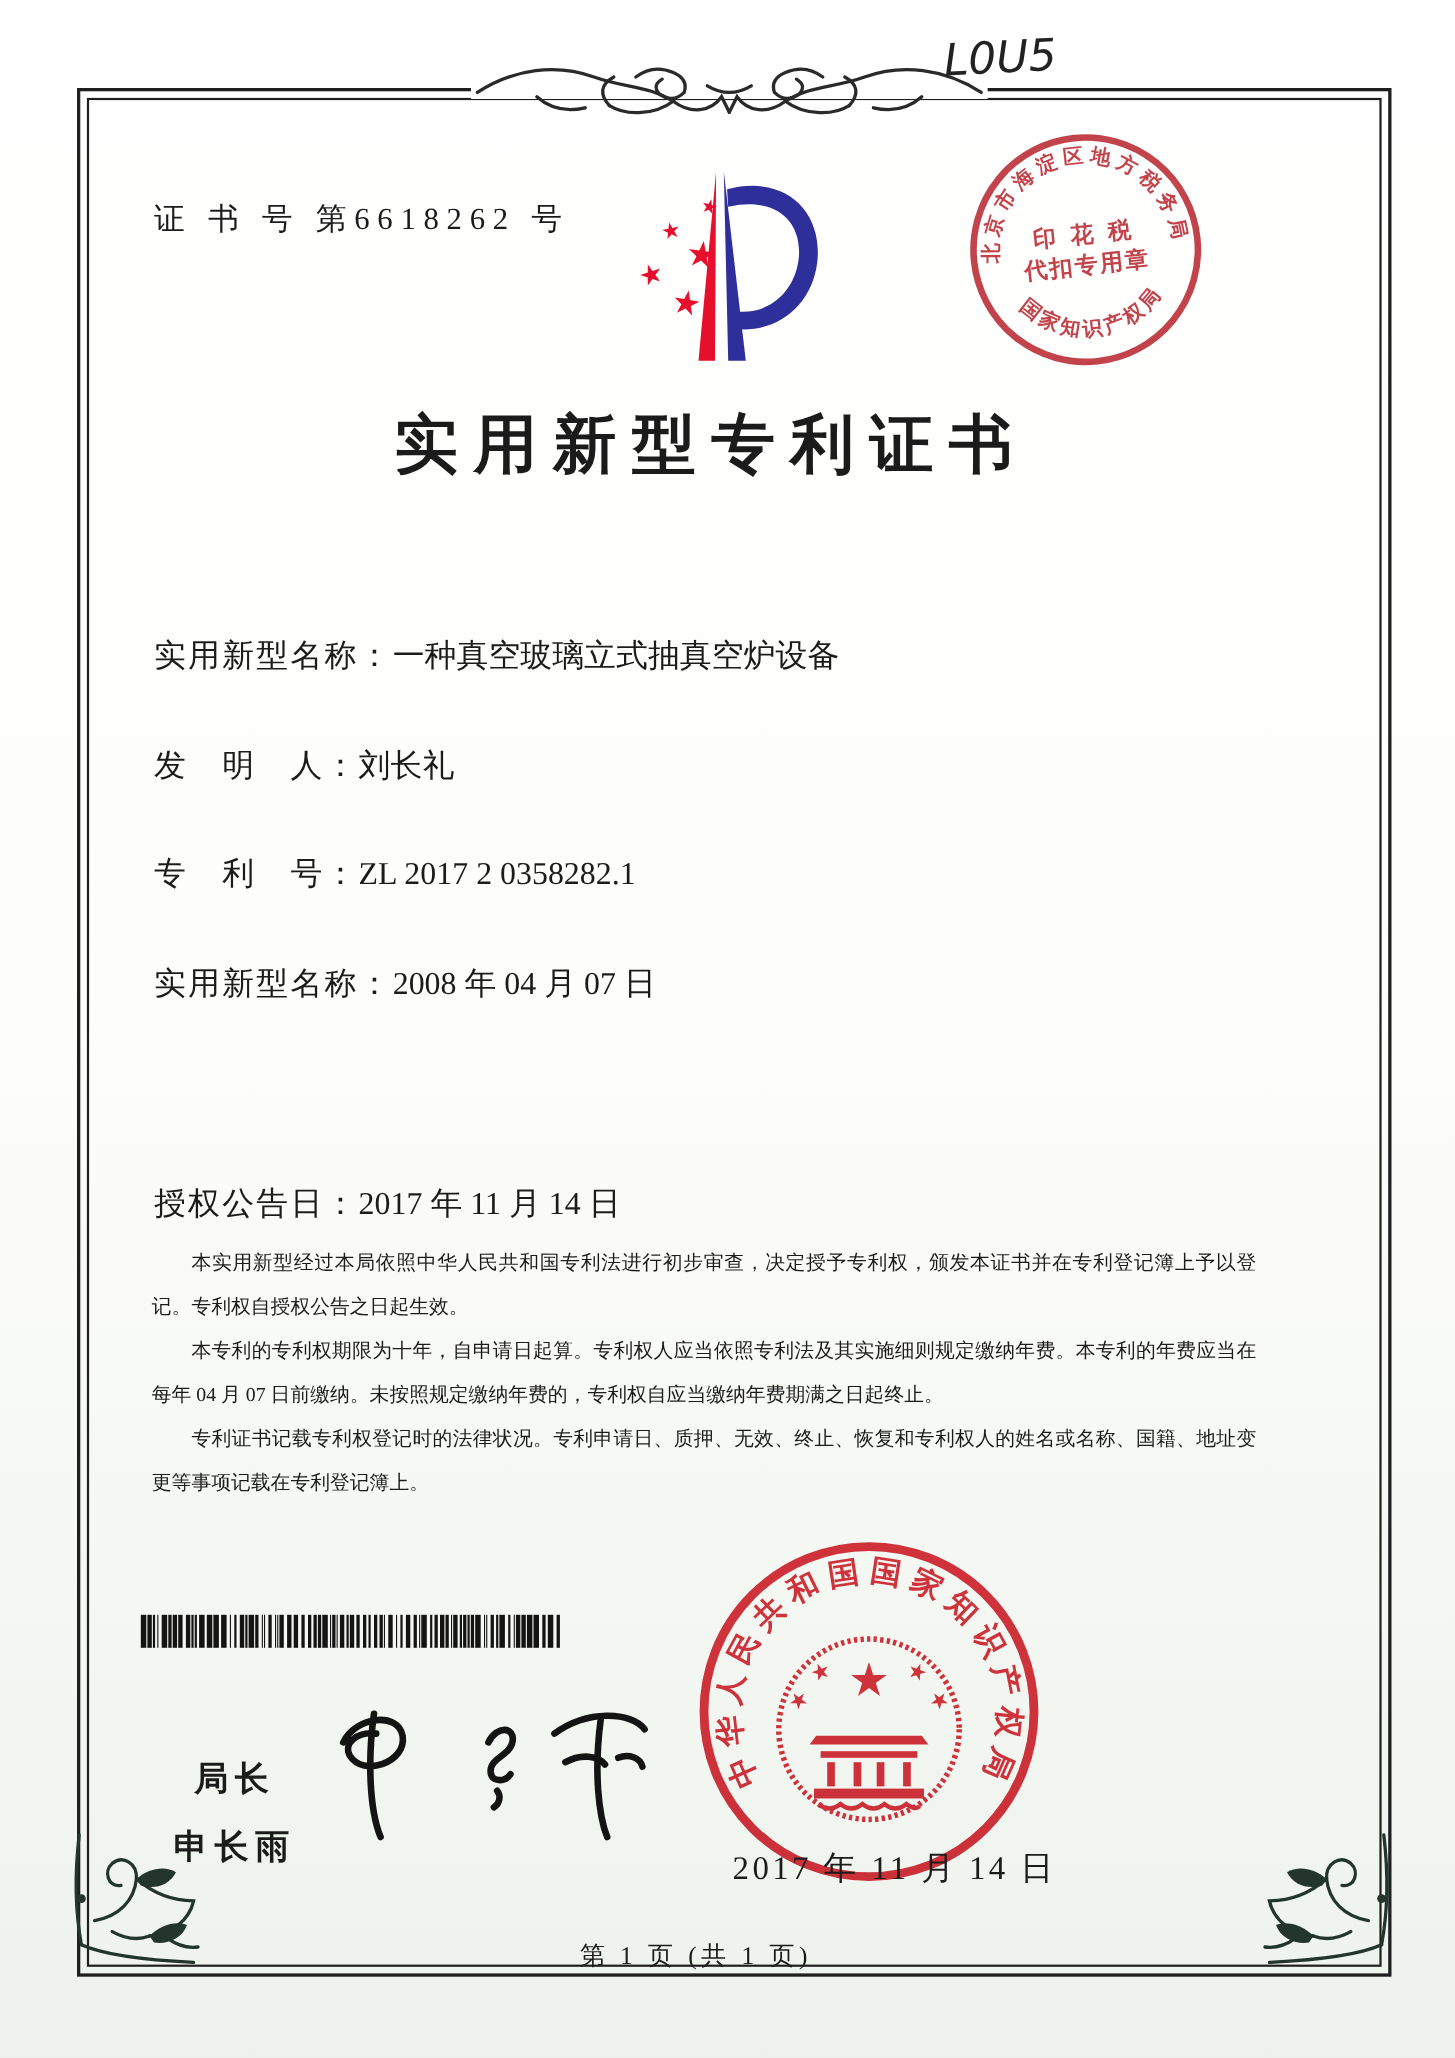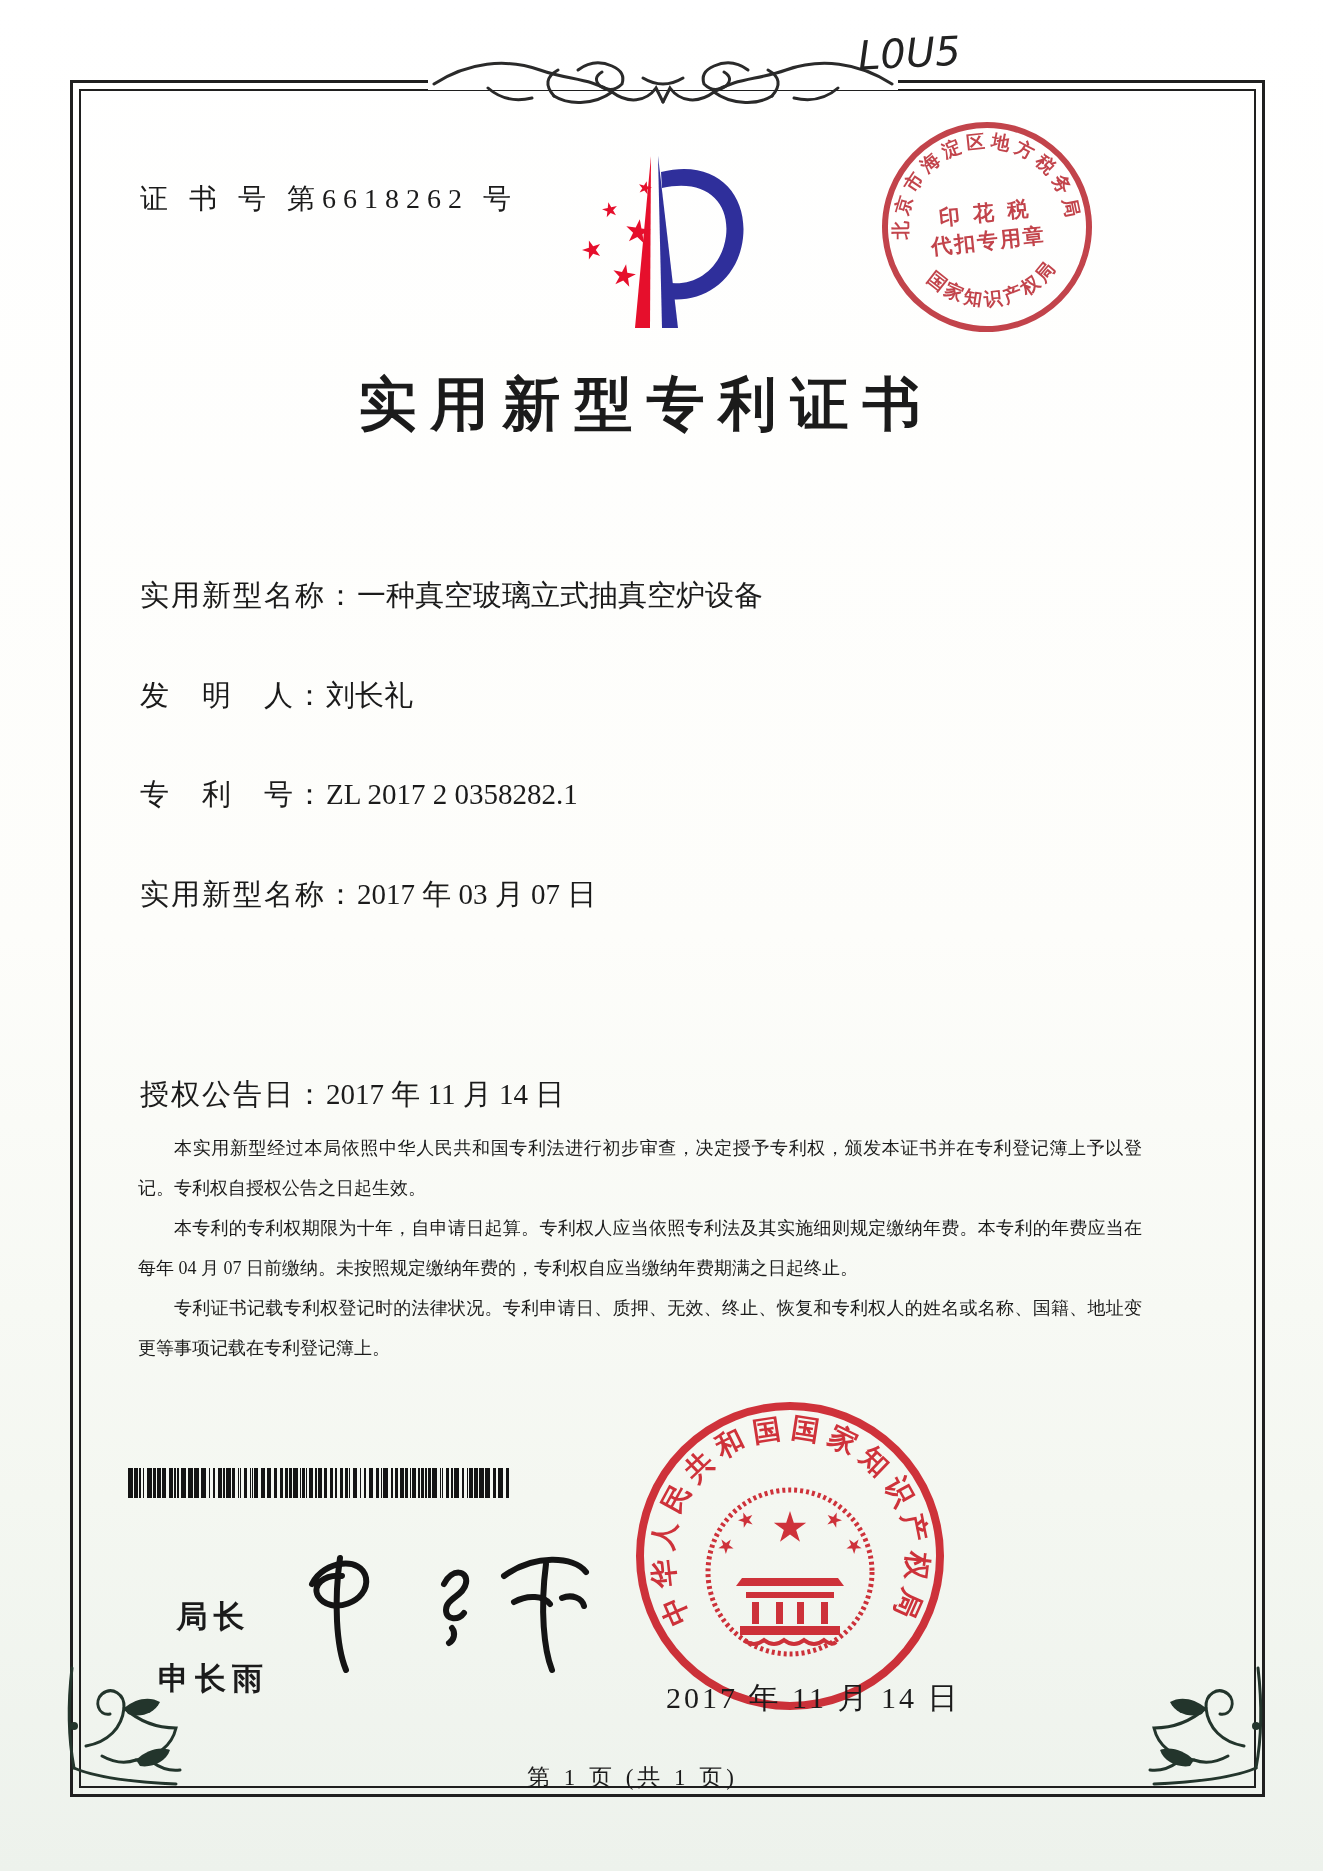--- a/index.html
+++ b/index.html
@@ -128,21 +128,21 @@
     </text>
     <text x="111" y="104" font-size="21" font-weight="bold" fill="#bf3a42" text-anchor="middle" letter-spacing="4">印 花 税</text>
     <text x="111" y="132" font-size="21" font-weight="bold" fill="#bf3a42" text-anchor="middle" letter-spacing="2">代扣专用章</text>
   </svg>
 
   <div class="doc-title">实用新型专利证书</div>
 
   <div class="field f1"><span class="lbl">发　明　人：</span><span>刘长礼</span></div>
   <div class="field f0"><span class="lbl">实用新型名称：</span><span>一种真空玻璃立式抽真空炉设备</span></div>
   <div class="field f2"><span class="lbl">专　利　号：</span><span>ZL 2017 2 0358282.1</span></div>
-  <div class="field f3"><span class="lbl">实用新型名称：</span><span>2017 年 03 月 07 日</span></div>
+  <div class="field f3"><span class="lbl">实用新型名称：</span><span>2008 年 04 月 07 日</span></div>
   <div class="field f5"><span class="lbl">授权公告日：</span><span>2017 年 11 月 14 日</span></div>
 
   <div class="body-text">
     <p>本实用新型经过本局依照中华人民共和国专利法进行初步审查，决定授予专利权，颁发本证书并在专利登记簿上予以登记。专利权自授权公告之日起生效。</p>
     <p>本专利的专利权期限为十年，自申请日起算。专利权人应当依照专利法及其实施细则规定缴纳年费。本专利的年费应当在每年 04 月 07 日前缴纳。未按照规定缴纳年费的，专利权自应当缴纳年费期满之日起终止。</p>
     <p>专利证书记载专利权登记时的法律状况。专利申请日、质押、无效、终止、恢复和专利权人的姓名或名称、国籍、地址变更等事项记载在专利登记簿上。</p>
   </div>
 
   <div class="barcode"><span style="width: 5px; margin-right: 1px;"></span><span style="width: 4px; margin-right: 1px;"></span><span style="width: 2px; margin-right: 2px;"></span><span style="width: 1px; margin-right: 3px;"></span><span style="width: 5px; margin-right: 1px;"></span><span style="width: 3px; margin-right: 1px;"></span><span style="width: 4px; margin-right: 1px;"></span><span style="width: 4px; margin-right: 3px;"></span><span style="width: 4px; margin-right: 1px;"></span><span style="width: 2px; margin-right: 1px;"></span><span style="width: 2px; margin-right: 2px;"></span><span style="width: 5px; margin-right: 2px;"></span><span style="width: 5px; margin-right: 1px;"></span><span style="width: 5px; margin-right: 2px;"></span><span style="width: 5px; margin-right: 3px;"></span><span style="width: 1px; margin-right: 3px;"></span><span style="width: 2px; margin-right: 3px;"></span><span style="width: 4px; margin-right: 1px;"></span><span style="width: 2px; margin-right: 1px;"></span><span style="width: 5px; margin-right: 1px;"></span><span style="width: 3px; margin-right: 3px;"></span><span style="width: 1px; margin-right: 1px;"></span><span style="width: 1px; margin-right: 3px;"></span><span style="width: 3px; margin-right: 3px;"></span><span style="width: 1px; margin-right: 1px;"></span><span style="width: 1px; margin-right: 1px;"></span><span style="width: 4px; margin-right: 3px;"></span><span style="width: 4px; margin-right: 2px;"></span><span style="width: 4px; margin-right: 3px;"></span><span style="width: 3px; margin-right: 3px;"></span><span style="width: 3px; margin-right: 2px;"></span><span style="width: 3px; margin-right: 1px;"></span><span style="width: 3px; margin-right: 1px;"></span><span style="width: 5px; margin-right: 2px;"></span><span style="width: 1px; margin-right: 1px;"></span><span style="width: 3px; margin-right: 1px;"></span><span style="width: 1px; margin-right: 2px;"></span><span style="width: 4px; margin-right: 2px;"></span><span style="width: 2px; margin-right: 1px;"></span><span style="width: 4px; margin-right: 2px;"></span><span style="width: 3px; margin-right: 3px;"></span><span style="width: 3px; margin-right: 2px;"></span><span style="width: 2px; margin-right: 3px;"></span><span style="width: 3px; margin-right: 2px;"></span><span style="width: 3px; margin-right: 1px;"></span><span style="width: 1px; margin-right: 3px;"></span><span style="width: 4px; margin-right: 3px;"></span><span style="width: 1px; margin-right: 3px;"></span><span style="width: 2px; margin-right: 3px;"></span><span style="width: 4px; margin-right: 3px;"></span><span style="width: 3px; margin-right: 2px;"></span><span style="width: 1px; margin-right: 1px;"></span><span style="width: 5px; margin-right: 3px;"></span><span style="width: 2px; margin-right: 2px;"></span><span style="width: 3px; margin-right: 2px;"></span><span style="width: 4px; margin-right: 1px;"></span><span style="width: 3px; margin-right: 2px;"></span><span style="width: 1px; margin-right: 1px;"></span><span style="width: 4px; margin-right: 2px;"></span><span style="width: 2px; margin-right: 1px;"></span><span style="width: 3px; margin-right: 1px;"></span><span style="width: 2px; margin-right: 1px;"></span><span style="width: 3px; margin-right: 1px;"></span><span style="width: 5px; margin-right: 3px;"></span><span style="width: 1px; margin-right: 1px;"></span><span style="width: 1px; margin-right: 3px;"></span><span style="width: 3px; margin-right: 2px;"></span><span style="width: 2px; margin-right: 1px;"></span><span style="width: 5px; margin-right: 3px;"></span><span style="width: 2px; margin-right: 3px;"></span><span style="width: 1px; margin-right: 1px;"></span><span style="width: 4px; margin-right: 1px;"></span><span style="width: 4px; margin-right: 1px;"></span><span style="width: 5px; margin-right: 1px;"></span><span style="width: 5px; margin-right: 3px;"></span><span style="width: 3px; margin-right: 2px;"></span><span style="width: 5px; margin-right: 3px;"></span><span style="width: 3px; margin-right: 1px;"></span></div>
 

